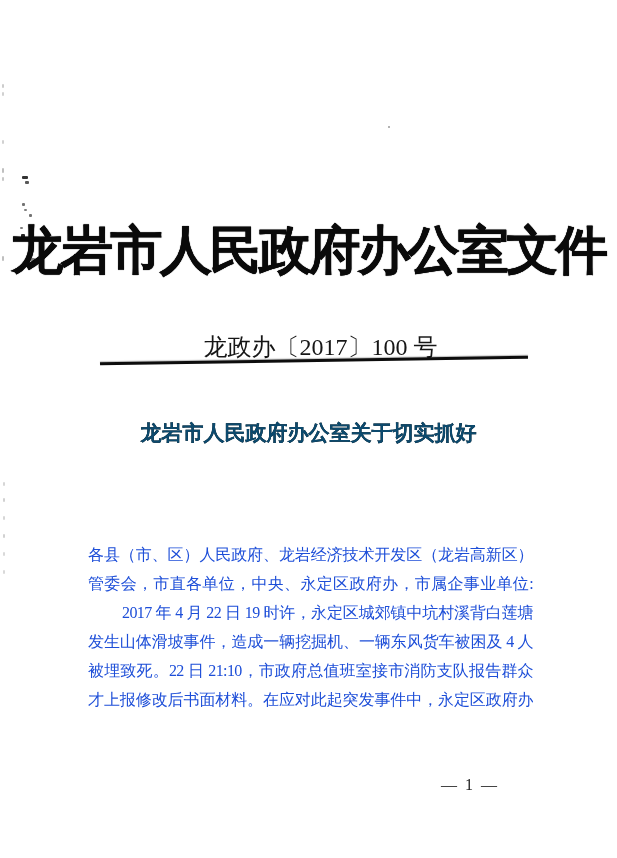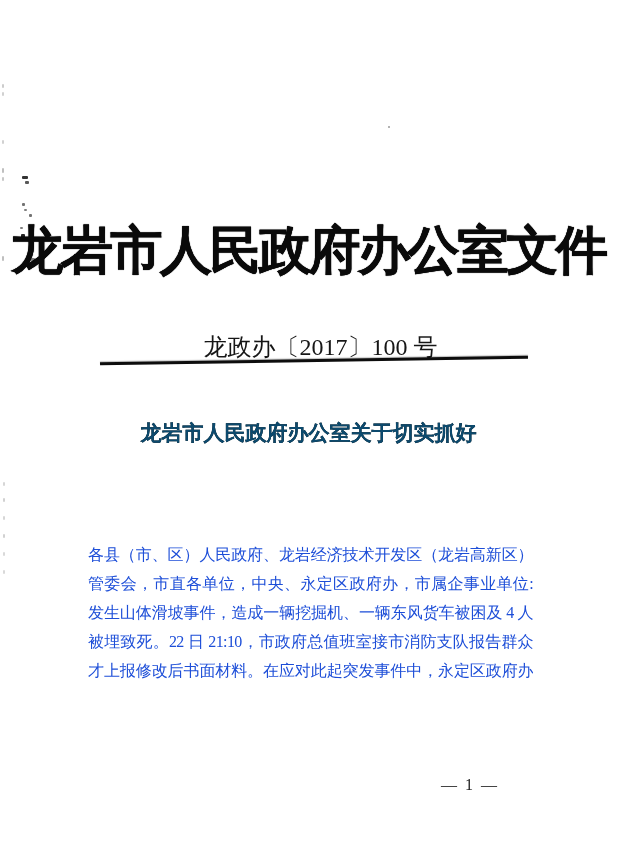--- a/index.html
+++ b/index.html
@@ -134,20 +134,21 @@
 
   <div class="separator"></div>
 
   <div class="notice-title">
     <div>龙岩市人民政府办公室关于切实抓好</div>
   </div>
 
   <div class="body-block">
     <div class="body-line">各县（市、区）人民政府、龙岩经济技术开发区（龙岩高新区）</div>
     <div class="body-line">管委会，市直各单位，中央、永定区政府办，市属企事业单位:</div>
+    <div class="body-line indent">2017 年 4 月 22 日 19 时许，永定区城郊镇中坑村溪背白莲塘</div>
     <div class="body-line">发生山体滑坡事件，造成一辆挖掘机、一辆东风货车被困及 4 人</div>
     <div class="body-line">被埋致死。22 日 21:10，市政府总值班室接市消防支队报告群众</div>
     <div class="body-line">才上报修改后书面材料。在应对此起突发事件中，永定区政府办</div>
   </div>
 
   <div class="page-number">— 1 —</div>
 
 </div>
 
 </body></html>

